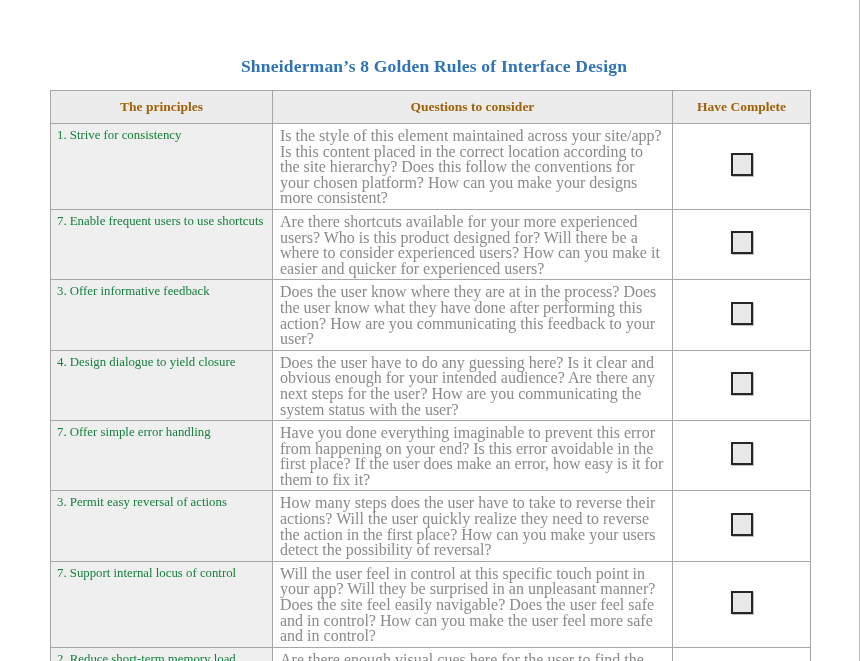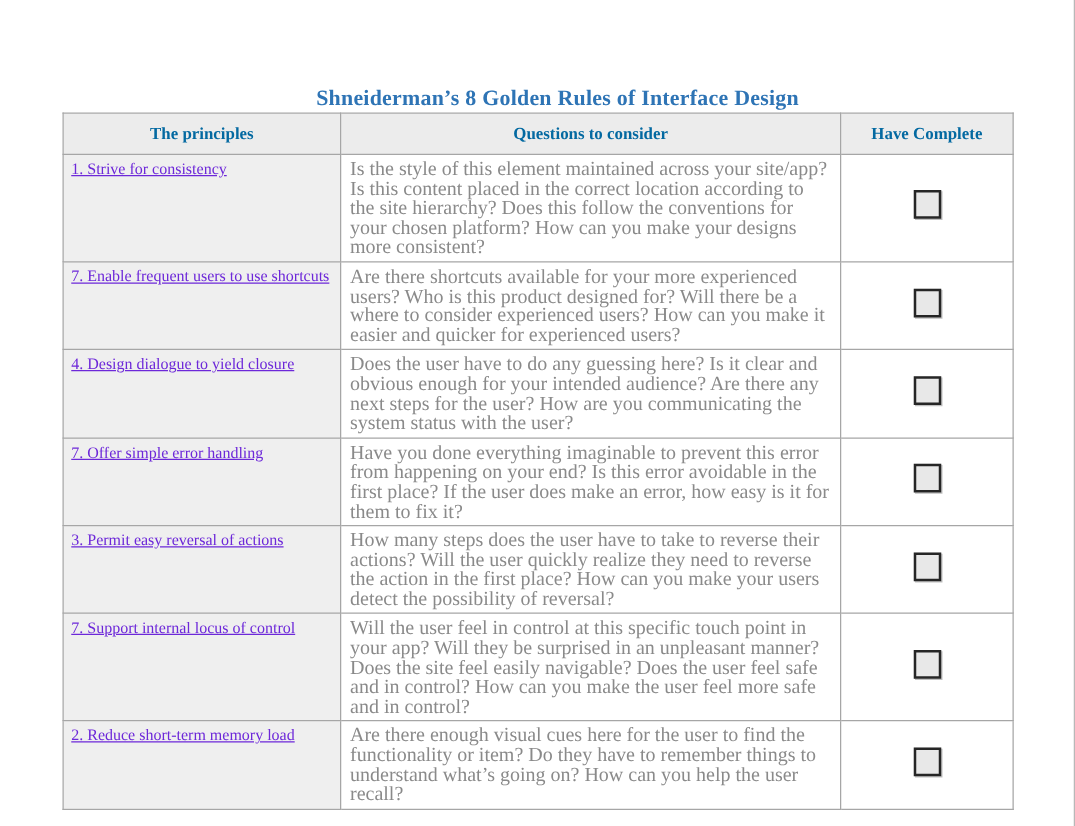--- a/index.html
+++ b/index.html
@@ -7,21 +7,21 @@
     width: 860px;
     height: 661px;
     background: #ffffff;
     font-family: "Liberation Serif", "DejaVu Serif", serif;
     position: relative;
     box-sizing: border-box;
     border-right: 1px solid #b8b8b8;
     overflow: hidden;
   }
   .page-title {
-    margin: 16px;
+    margin: 4px;
     position: absolute;
     top: 52px;
     left: 50px;
     width: 760px;
     text-align: center;
     font-size: 17.5px;
     font-weight: bold;
     color: #2E74B5;
     letter-spacing: 0.2px;
   }
@@ -39,34 +39,33 @@
   }
   col.c-principle { width: 222px; }
   col.c-question  { width: 450px; }
   col.c-mark      { width: 138px; }
   table.rules col.c-question { width: 400px; }
   tr.head { height: 33px; }
   th {
     background: #ececec;
     font-size: 13.5px;
     font-weight: bold;
-    color: #0369a1;
+    color: #a16207;
     text-align: center;
     vertical-align: middle;
     padding: 4px 4px;
   }
   td.principle {
     background: #efefef;
-    color: #6d28d9;
+    color: #15803d;
     font-size: 12.8px;
     vertical-align: top;
     text-align: left;
     padding: 4px 6px 3px 6px;
     line-height: 15.5px;
-    text-decoration: underline;
   }
   td.question {
     background: #ffffff;
     color: #8a8a8a;
     font-size: 16px;
     vertical-align: top;
     text-align: left;
     padding: 4px 8px 3px 7px;
     line-height: 15.6px;
   }
@@ -116,20 +115,27 @@
       </td>
     </tr>
     <tr class="h54">
       <td class="principle">7. Enable frequent users to use shortcuts</td>
       <td class="question">Are there shortcuts available for your more experienced users? Who is this product designed for? Will there be a where to consider experienced users? How can you make it easier and quicker for experienced users?</td>
       <td class="mark">
         <span class="checkbox"></span>
       </td>
     </tr>
     <tr class="h54">
+      <td class="principle">3. Offer informative feedback</td>
+      <td class="question">Does the user know where they are at in the process? Does the user know what they have done after performing this action? How are you communicating this feedback to your user?</td>
+      <td class="mark">
+        <span class="checkbox"></span>
+      </td>
+    </tr>
+    <tr class="h54">
       <td class="principle">4. Design dialogue to yield closure</td>
       <td class="question">Does the user have to do any guessing here? Is it clear and obvious enough for your intended audience? Are there any next steps for the user? How are you communicating the system status with the user?</td>
       <td class="mark">
         <span class="checkbox"></span>
       </td>
     </tr>
     <tr class="h54">
       <td class="principle">7. Offer simple error handling</td>
       <td class="question">Have you done everything imaginable to prevent this error from happening on your end? Is this error avoidable in the first place? If the user does make an error, how easy is it for them to fix it?</td>
       <td class="mark">

